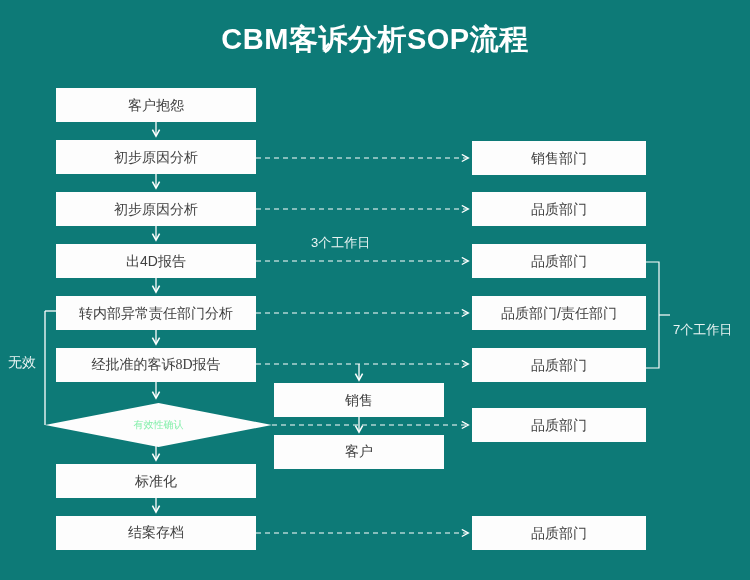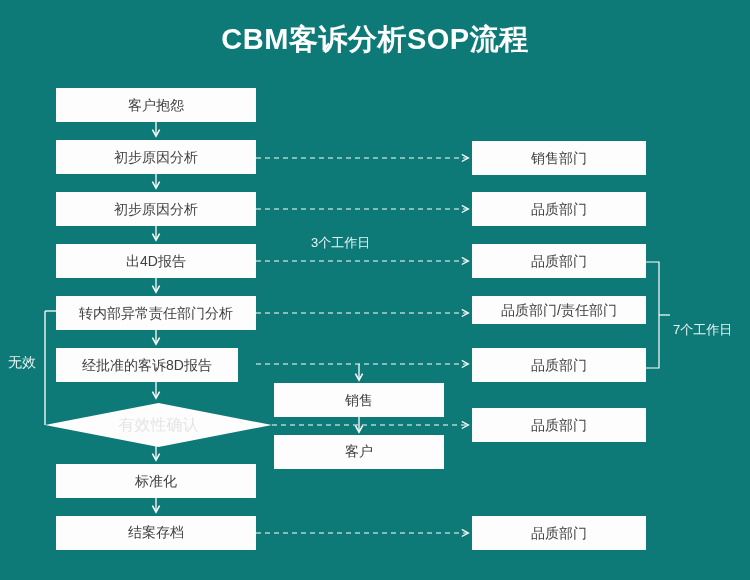--- a/index.html
+++ b/index.html
@@ -38,21 +38,21 @@
 
   .diamond-wrap{
     position:absolute;
   }
   .diamond-shape{
     position:absolute;left:0;top:0;width:100%;height:100%;
   }
   .diamond-label{
     position:absolute;left:0;top:0;width:100%;height:100%;
     display:flex;align-items:center;justify-content:center;
-    color:#e5e5e5;font-size:16px;white-space:nowrap;
+    color:#86efac;font-size:10px;white-space:nowrap;
   }
 
   .edge-label{
     position:absolute;
     color:#eaf4f3;
     font-size:13px;
     white-space:nowrap;
     line-height:1;
     text-align:center;
   }
@@ -116,21 +116,21 @@
   <div class="node" style="left:56px;top:88px;width:200px;height:34px;">客户抱怨</div>
 
   <div class="node" style="left:56px;top:140px;width:200px;height:34px;">初步原因分析</div>
 
   <div class="node" style="left:56px;top:192px;width:200px;height:34px;">初步原因分析</div>
 
   <div class="node" style="left:56px;top:244px;width:200px;height:34px;">出4D报告</div>
 
   <div class="node" style="left:56px;top:296px;width:200px;height:34px;">转内部异常责任部门分析</div>
 
-  <div class="node" style="left:56px;top:348px;width:182px;height:34px;">经批准的客诉8D报告</div>
+  <div class="node" style="left:56px;top:348px;width:200px;height:34px;font-family:Liberation Serif, serif;">经批准的客诉8D报告</div>
 
   <div class="diamond-wrap" style="left:45px;top:403px;width:227px;height:44px;">
     <svg class="diamond-shape" viewBox="0 0 227 44" preserveAspectRatio="none" xmlns="http://www.w3.org/2000/svg">
       <polygon points="113.5,0 227,22 113.5,44 0,22" fill="#fdfdfd"></polygon>
     </svg>
     <div class="diamond-label">有效性确认</div>
   </div>
 
   <div class="node" style="left:56px;top:464px;width:200px;height:34px;">标准化</div>
 
@@ -139,21 +139,21 @@
   <div class="node" style="left:274px;top:383px;width:170px;height:34px;">销售</div>
 
   <div class="node" style="left:274px;top:435px;width:170px;height:34px;font-family:Liberation Serif, serif;">客户</div>
 
   <div class="node" style="left:472px;top:141px;width:174px;height:34px;">销售部门</div>
 
   <div class="node" style="left:472px;top:192px;width:174px;height:34px;">品质部门</div>
 
   <div class="node" style="left:472px;top:244px;width:174px;height:34px;">品质部门</div>
 
-  <div class="node" style="left:472px;top:296px;width:174px;height:28px;">品质部门/责任部门</div>
+  <div class="node" style="left:472px;top:296px;width:174px;height:34px;">品质部门/责任部门</div>
 
   <div class="node" style="left:472px;top:348px;width:174px;height:34px;">品质部门</div>
 
   <div class="node" style="left:472px;top:408px;width:174px;height:34px;">品质部门</div>
 
   <div class="node" style="left:472px;top:516px;width:174px;height:34px;">品质部门</div>
 
   <div class="edge-label" style="left:311px;top:236px;">3个工作日</div>
 
   <div class="edge-label" style="left:673px;top:308px;margin-top:15px;">7个工作日</div>

